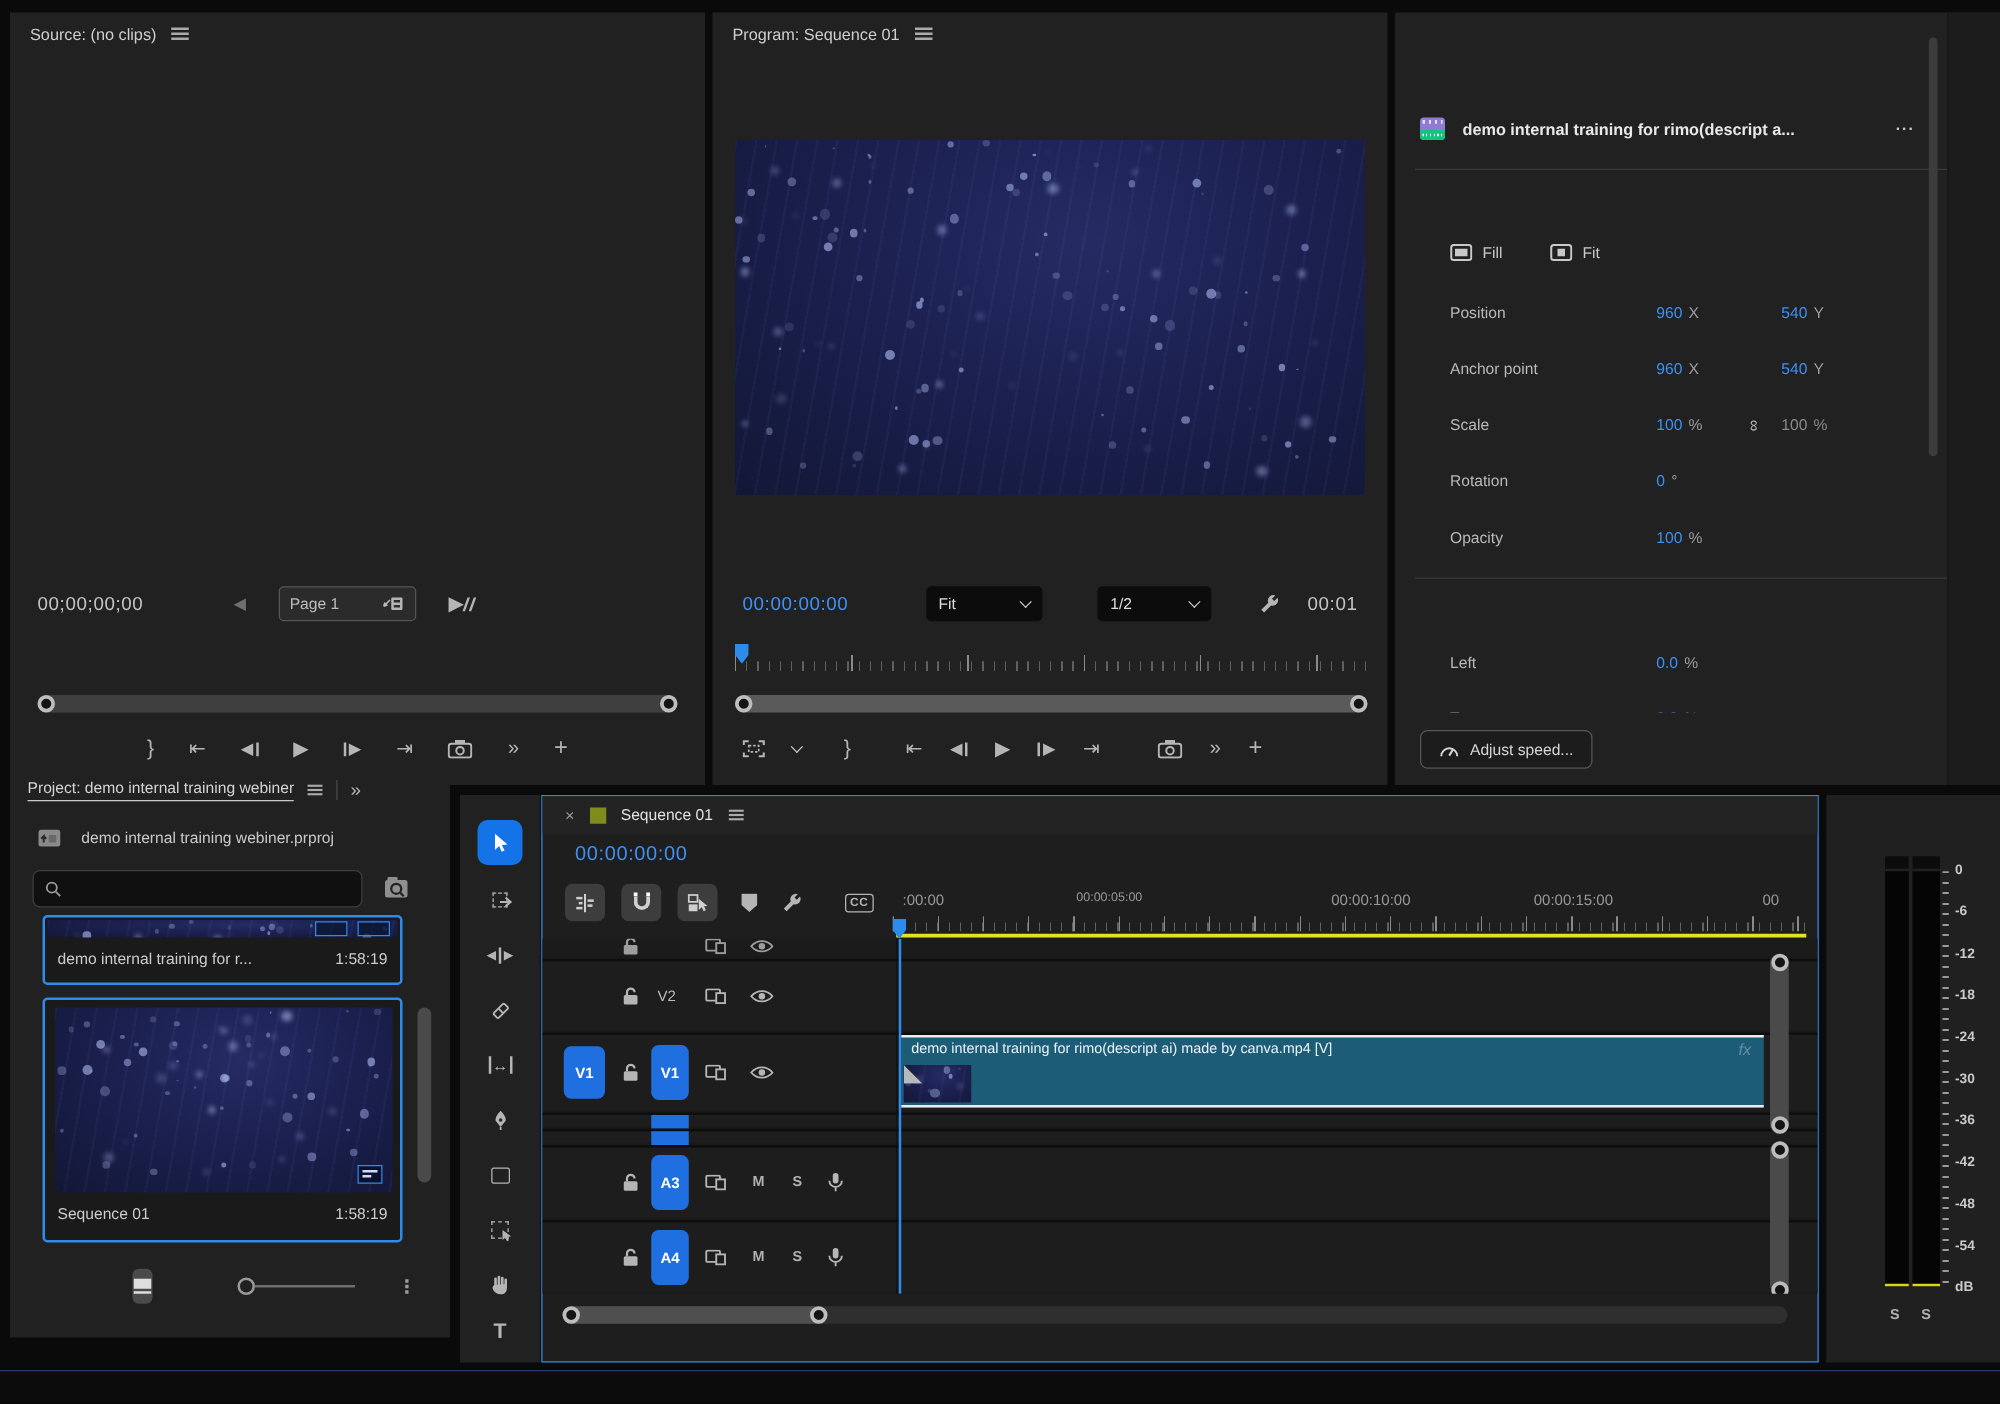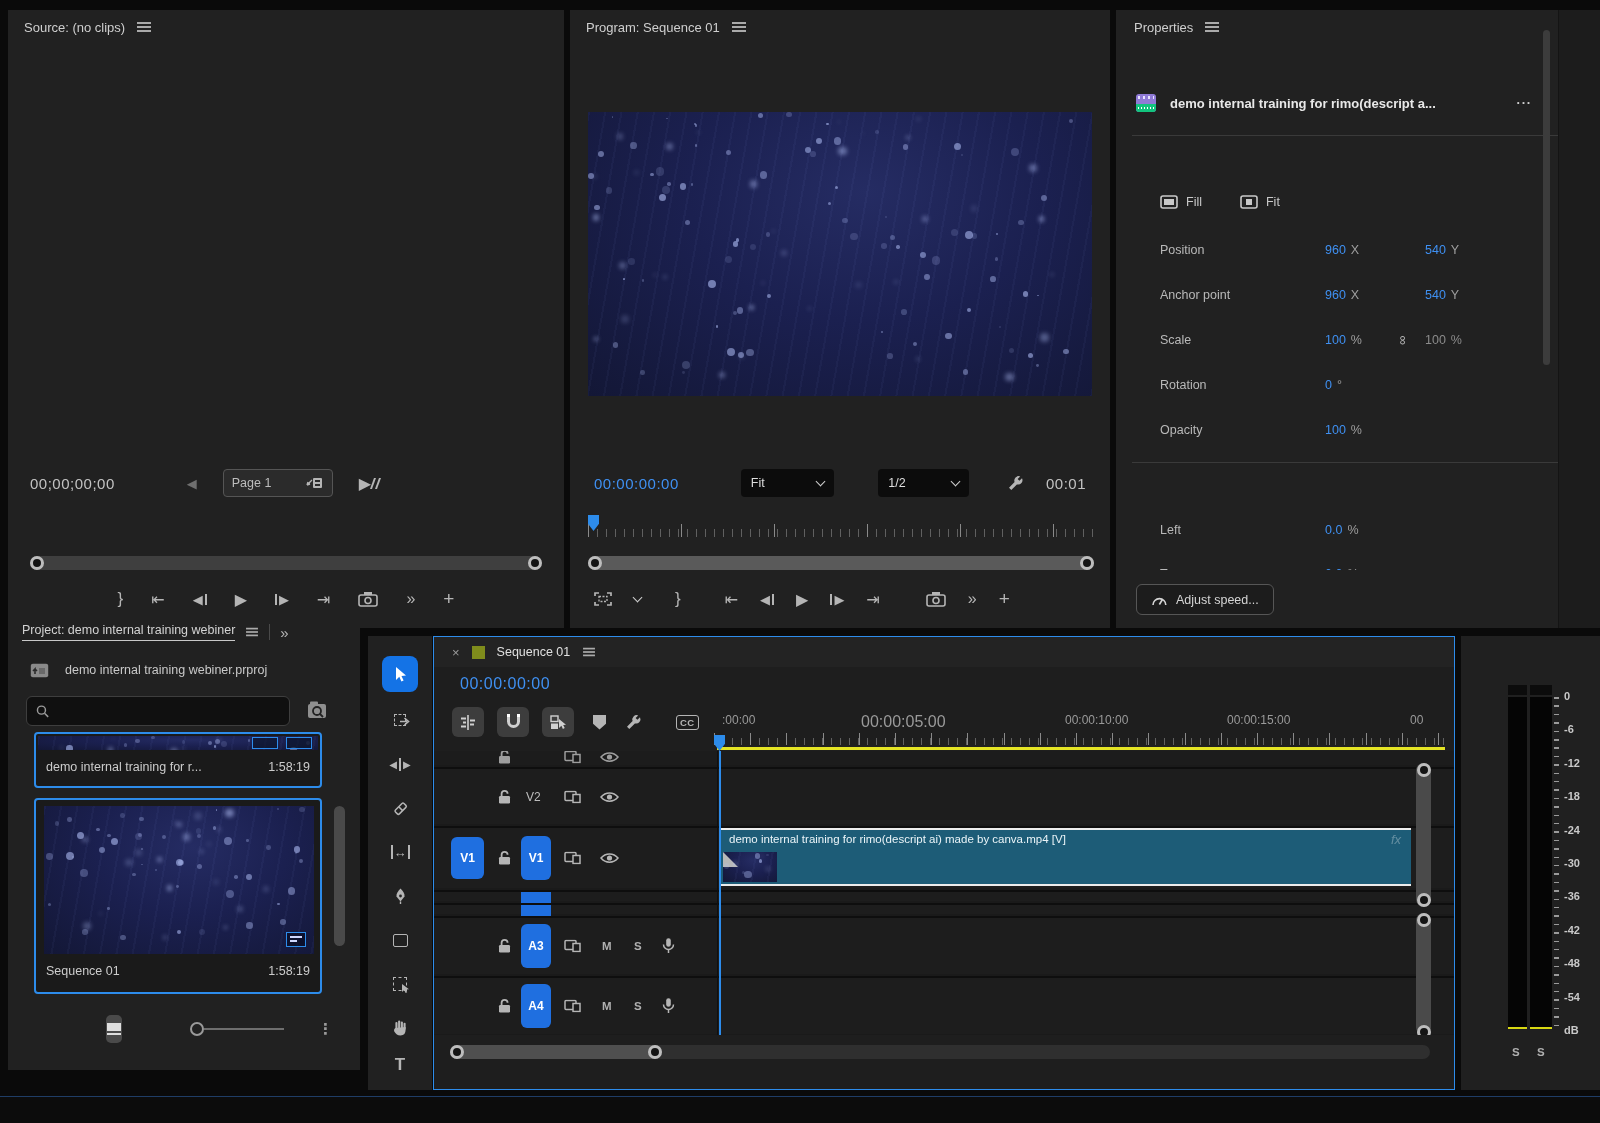--- a/index.html
+++ b/index.html
@@ -333,24 +333,20 @@
             <rect x="6" y="1" width="8" height="3" fill="#b5b5b5"></rect>
             <circle cx="10" cy="9.5" r="3" fill="none" stroke="#b5b5b5" stroke-width="1.6"></circle>
           </svg>
       </span>
       <span class="tico" style="font-size:16px;">»</span>
       <span class="tico" style="font-size:19px;">+</span>
     </div>
   </section>
 
   <section class="panel" style="left:1116px;top:10px;width:484px;height:618px;">
-    <div class="phead" style="border-bottom:none;padding-left:18px;">
-      <span class="ptitle">Properties</span>
-      <span class="hamb"></span>
-    </div>
 
     <div style="position:absolute;left:0;top:78px;right:48px;height:30px;display:flex;align-items:center;padding:0 20px;gap:14px;">
       <span class="filmicon">
           <span class="spr"></span>
           <span class="wave"></span>
         </span>
       <b style="color:#e8e8e8;font-size:13px;font-weight:700;white-space:nowrap;overflow:hidden;text-overflow:ellipsis;flex:1;">demo internal training for rimo(descript a...</b>
       <span style="color:#cfcfcf;font-weight:700;letter-spacing:1px;">···</span>
     </div>
     <div class="divider" style="top:125px;"></div>
@@ -738,21 +734,21 @@
       <span style="margin-left:6px;">
         <svg width="17" height="17" viewBox="0 0 17 17">
             <path d="M15 3.2 12.4 5.8 10.6 4 13.2 1.4 A4.4 4.4 0 0 0 7.6 7.1 L2 12.7 4.3 15 9.9 9.4 A4.4 4.4 0 0 0 15 3.2 Z" fill="#b5b5b5"></path>
           </svg>
       </span>
       <span class="ccbox" style="margin-left:21px;">CC</span>
     </div>
 
     <div class="ruler" style="left:280px;top:70px;width:733px;height:44px;">
       <span style="position:absolute;left:8px;top:6px;color:#9a9a9a;font-size:12px;">:00:00</span>
-      <span style="position:absolute;left:147px;top:6px;color:#9a9a9a;font-size:16px;">00:00:05:00</span>
+      <span style="position:absolute;left:147px;top:6px;color:#9a9a9a;font-size:10px;">00:00:05:00</span>
       <span style="position:absolute;left:351px;top:6px;color:#9a9a9a;font-size:12px;">00:00:10:00</span>
       <span style="position:absolute;left:513px;top:6px;color:#9a9a9a;font-size:12px;">00:00:15:00</span>
       <span style="position:absolute;left:696px;top:6px;color:#9a9a9a;font-size:12px;">00</span>
       <div class="ticks-min" style="bottom:6px;"></div>
       <div class="ticks-maj" style="bottom:6px;"></div>
       <div style="position:absolute;left:3px;right:2px;bottom:1px;height:3.5px;background:#e3e324;"></div>
     </div>
 
     <div style="position:absolute;left:0;top:114px;right:0;height:284px;background:#1a1a1a;overflow:hidden;">
 

